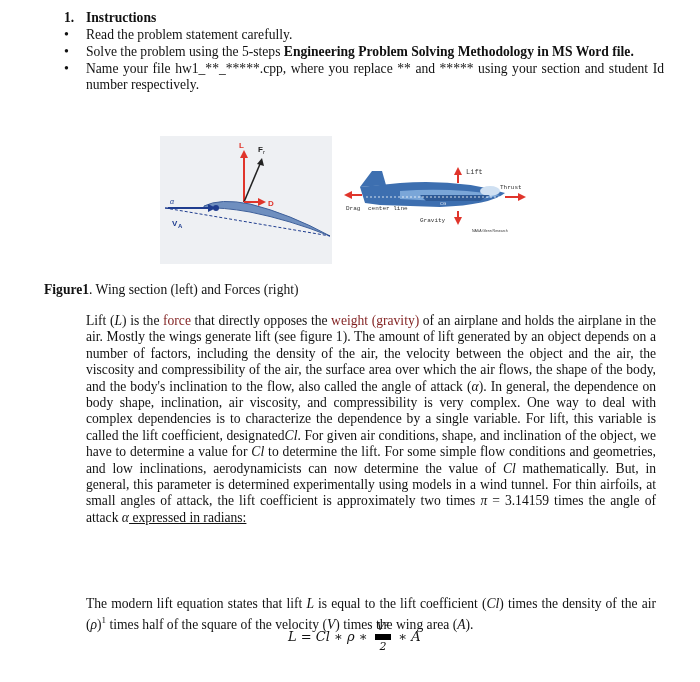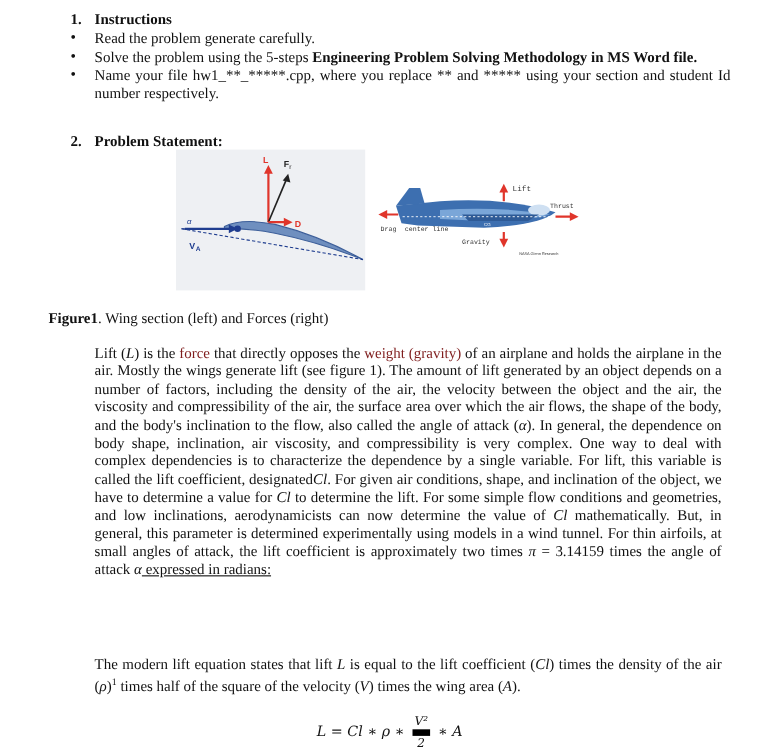--- a/index.html
+++ b/index.html
@@ -20,55 +20,52 @@
   .fig-left { position: absolute; left: 160px; top: 136px; width: 172px; height: 128px; background: #eef0f3; }
   .fig-right { position: absolute; left: 340px; top: 165px; width: 188px; height: 72px; }
 
   .caption { position: absolute; left: 44px; top: 282px; }
   .caption b { font-weight: bold; }
 
   .para { position: absolute; left: 86px; top: 313px; width: 570px; line-height: 16.4px; text-align: justify; }
   .para .blue { color: #7f1d1d; }
   .eq1 { position: absolute; left: 258px; top: 565px; font-family: "DejaVu Serif", serif; font-style: italic; font-size: 13px; }
   .para2 { position: absolute; left: 86px; top: 596px; width: 570px; line-height: 16.4px; text-align: justify; }
-  .eq2 { position: absolute; left: 288px; top: 649px; font-family: "DejaVu Serif", serif; font-style: italic; font-size: 13px; }
+  .eq2 { position: absolute; left: 288px; top: 620px; font-family: "DejaVu Serif", serif; font-style: italic; font-size: 13px; }
   .frac { display: inline-block; vertical-align: middle; text-align: center; margin: 0 3px; }
   .frac .top { display: block; border-bottom: 6px solid #000000; padding: 0 2px; font-size: 11px; line-height: 14px; }
   .frac .bot { display: block; font-size: 11px; line-height: 14px; }
   .underline { text-decoration: underline; }
   .ital { font-style: italic; }
   .sup { font-size: 9px; vertical-align: super; }
 </style>
 </head>
 <body>
 
 <div class="page">
 
   <div class="h1">
     <span class="num">1.</span><span>Instructions</span>
   </div>
 
   <ul class="inst">
     <li>
       <span class="bullet">•</span>
-      <span>Read the problem generate carefully.</span>
+      <span>Read the problem statement carefully.</span>
     </li>
     <li>
       <span class="bullet">•</span>
       <span>Solve the problem using the 5-steps </span><b>Engineering Problem Solving Methodology in MS Word file</b><b>.</b>
     </li>
     <li>
       <span class="bullet">•</span>
       <span>Name your file hw1_**_*****.cpp, where you replace ** and ***** using your section and student Id number respectively.</span>
     </li>
   </ul>
 
-  <div class="h2">
-    <span class="num">2.</span><span>Problem Statement:</span>
-  </div>
 
   <div class="fig-left">
     <svg width="172" height="128" viewBox="0 0 172 128">
 
       <path d="M44 70 Q60 62 90 68 Q130 78 170 100 Q130 84 90 76 Q62 71 44 72 Z" fill="#6f8fbf" stroke="#3d5f9a" stroke-width="1"></path>
 
       <line x1="5" y1="72" x2="170" y2="100" stroke="#1f3d8f" stroke-width="1" stroke-dasharray="3,2"></line>
       <line x1="5" y1="72" x2="44" y2="72" stroke="#1f3d8f" stroke-width="1" stroke-dasharray="3,2"></line>
 
       <line x1="84" y1="66" x2="84" y2="20" stroke="#e0352b" stroke-width="2"></line>

